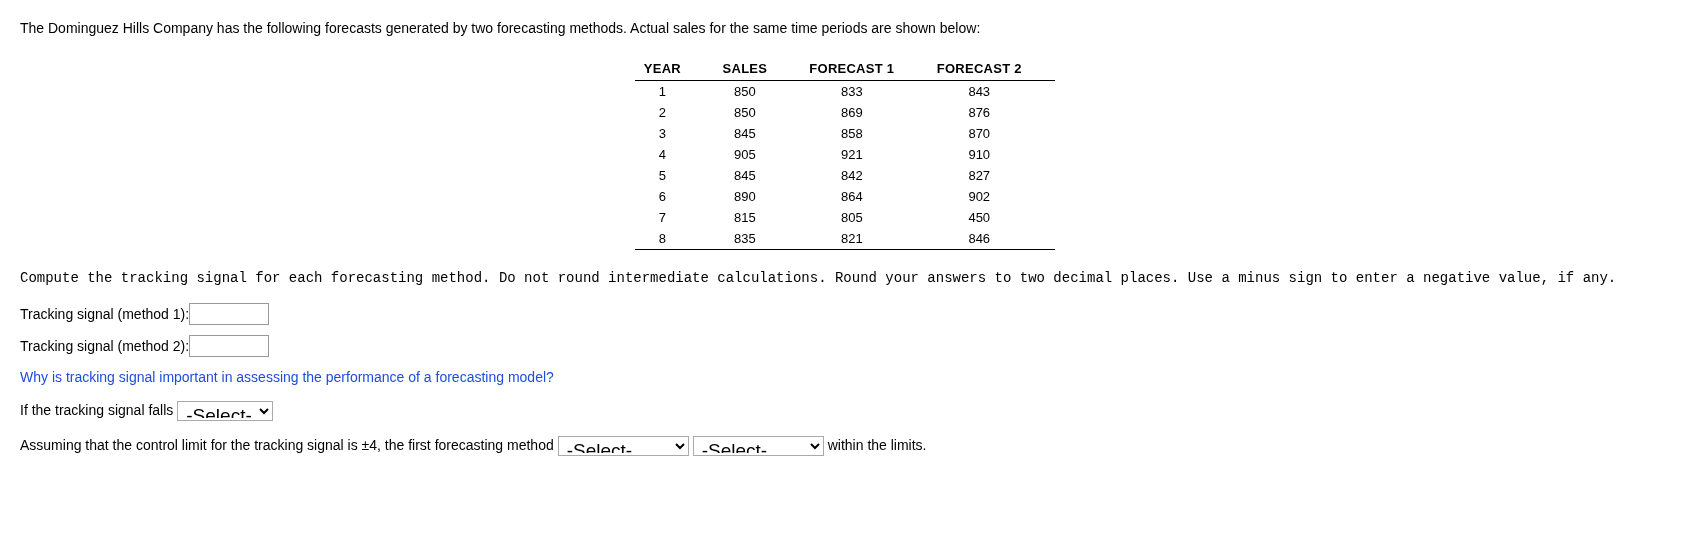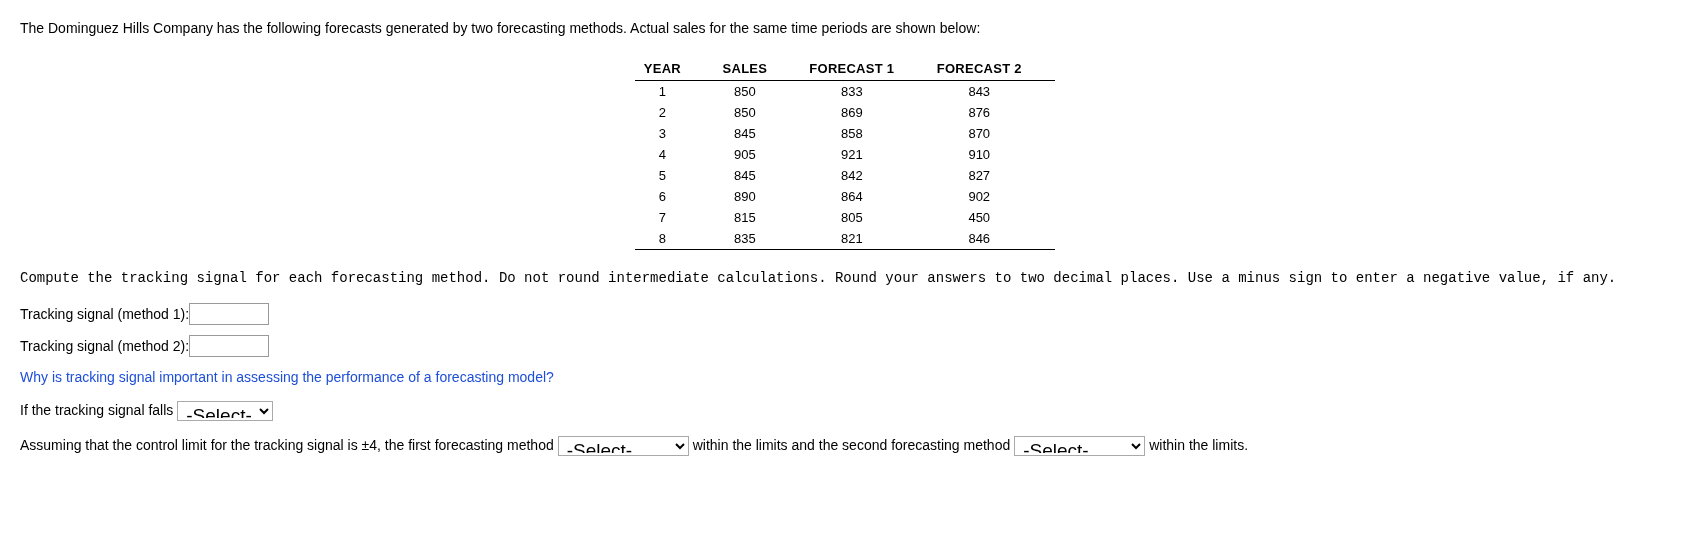--- a/index.html
+++ b/index.html
@@ -186,17 +186,16 @@
 <div class="control-row">
   <span>If the tracking signal falls</span>
   <select class="inline-select" id="control-select">
   <option value="-Select-">-Select-</option><option value="outside">outside</option><option value="within">within</option><option value="above">above</option><option value="below">below</option></select>
 </div>
 
 <div class="limit-row">
   <span>Assuming that the control limit for the tracking signal is ±4, the first forecasting method</span>
   <select class="inline-select" id="limit-select-1">
   <option value="-Select-">-Select-</option><option value="falls within">falls within</option><option value="falls outside">falls outside</option><option value="is within">is within</option><option value="is outside">is outside</option></select>
-  <span>within the limits and the second forecasting method</span>
   <select class="inline-select" id="limit-select-2">
   <option value="-Select-">-Select-</option><option value="falls within">falls within</option><option value="falls outside">falls outside</option><option value="is within">is within</option><option value="is outside">is outside</option></select>
   <span>within the limits.</span>
 </div>
 
 </body></html>

